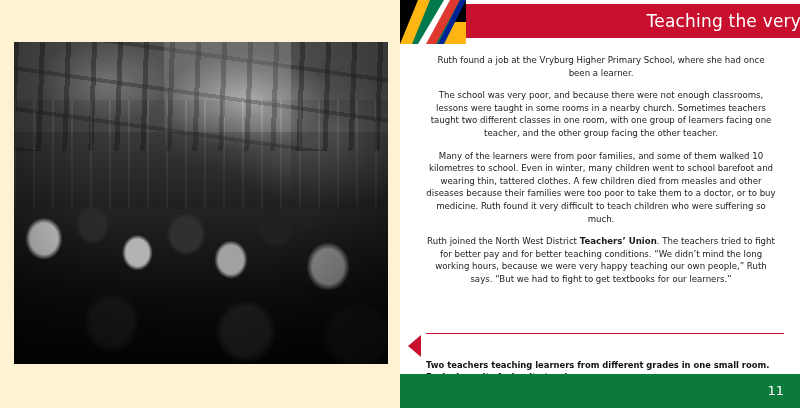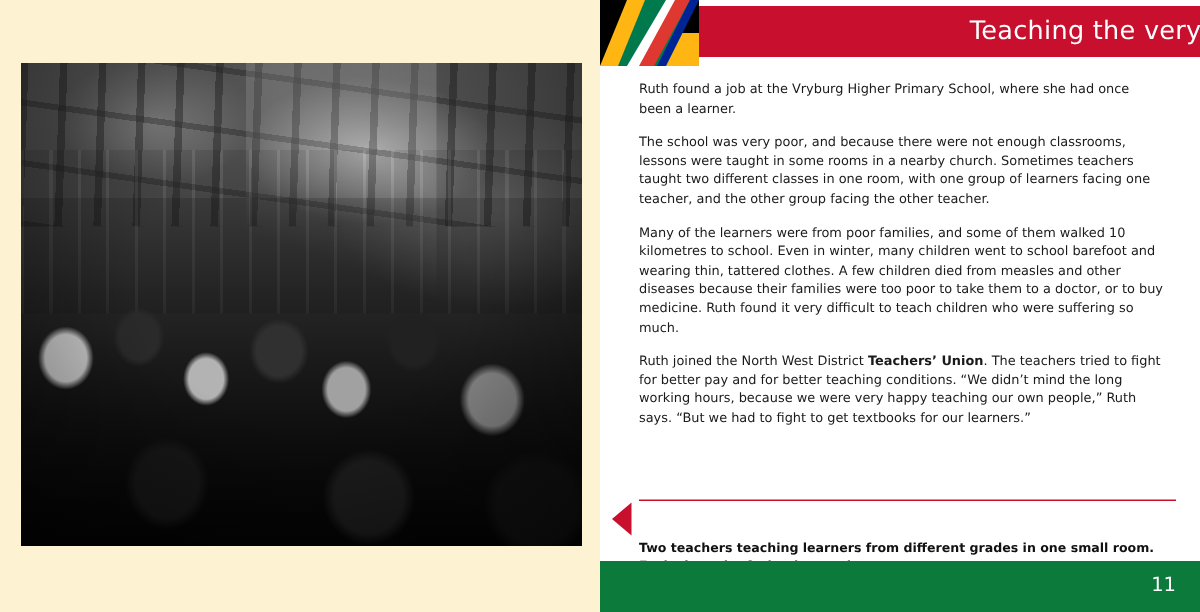--- a/index.html
+++ b/index.html
@@ -123,21 +123,21 @@
   }
   .body-text {
     position: absolute;
     left: 26px; top: 54px;
     width: 350px;
     font-size: 8.6px;
     line-height: 12.6px;
     color: #1a1a1a;
     font-family: "DejaVu Sans", sans-serif;
   }
-  .body-text p { margin: 0 0 10px 0; }
+  .body-text p { margin: 0 0 10px 0; text-align: center; }
   .body-text p:last-child { margin-bottom: 0; }
 
   .caption-box {
     position: absolute;
     left: 26px; top: 333px;
     width: 358px;
     border-top: 1.5px solid #c8102e;
     padding-top: 6px;
   }
   .caption-text {

